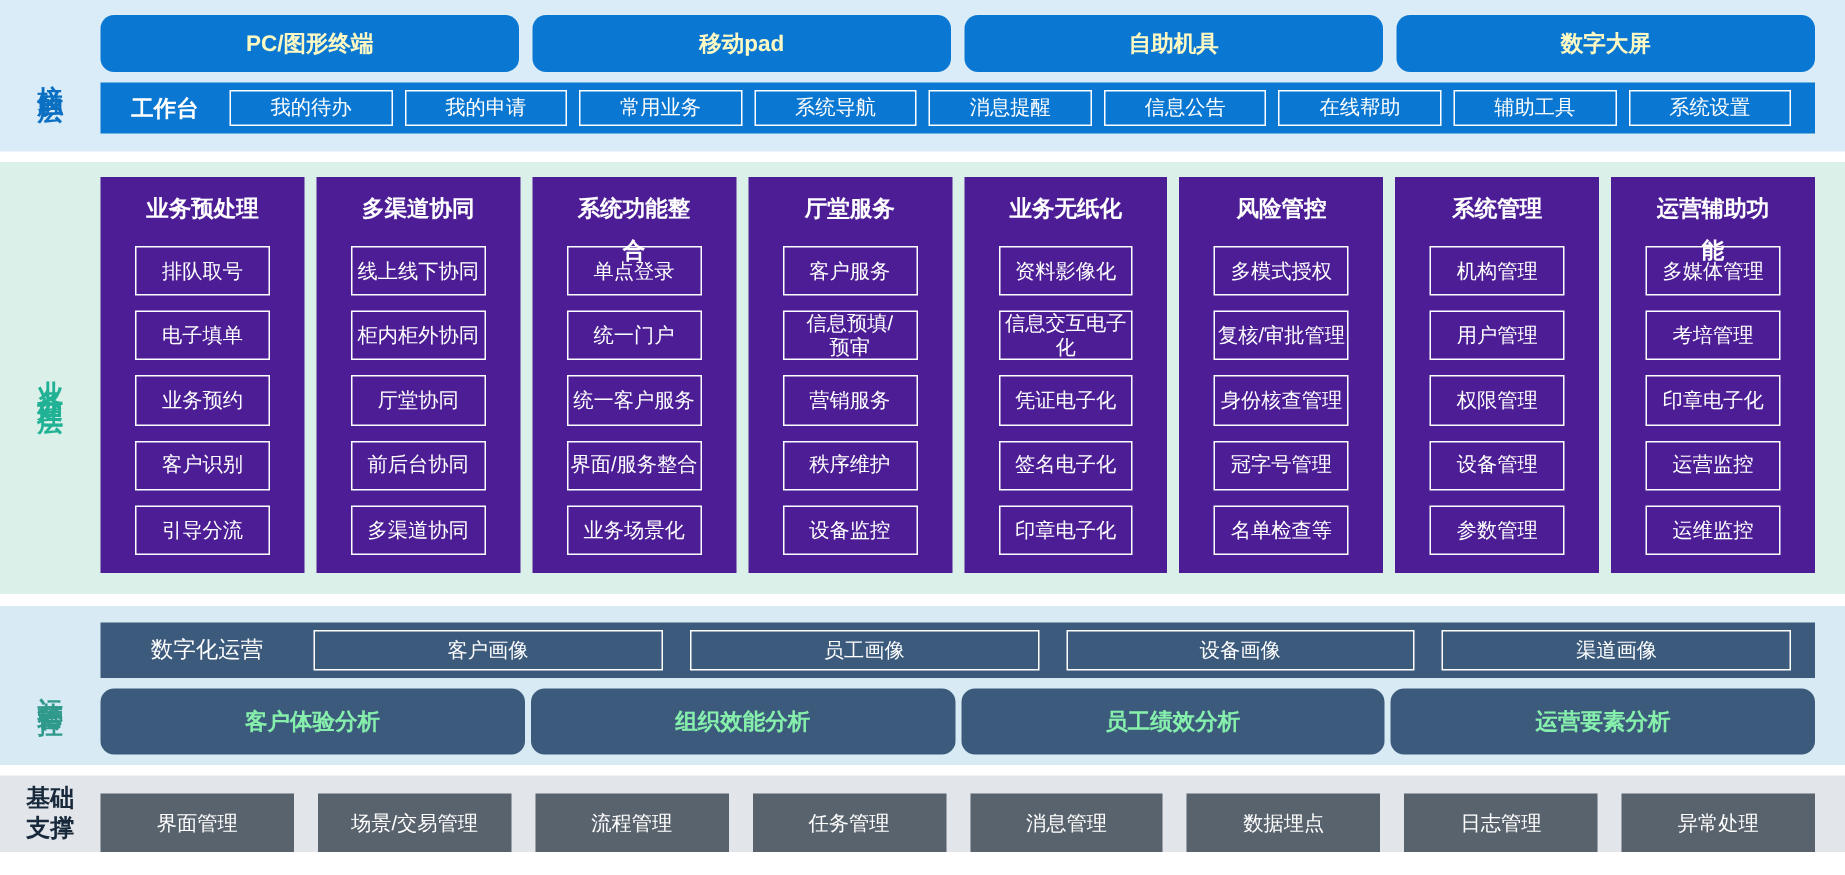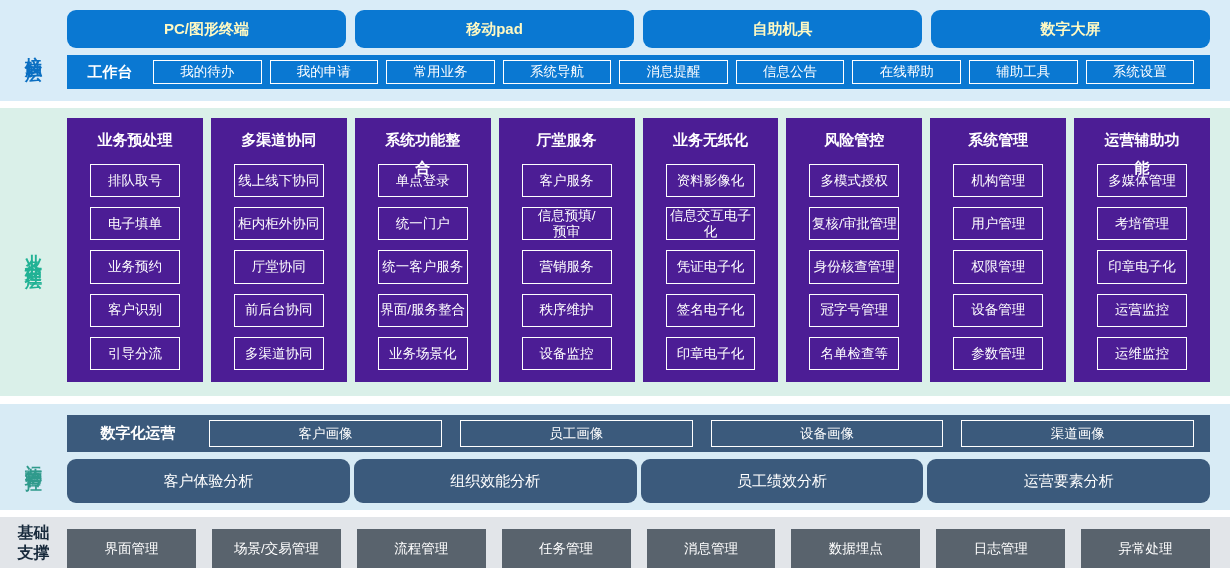--- a/index.html
+++ b/index.html
@@ -33,26 +33,26 @@
   .biz-item { border: 1px solid #ffffff; color: #fff; font-size: 13.5px; height: 34px; margin-top: 10px;
               display: flex; align-items: center; justify-content: center; text-align: center;
               white-space: pre-line; line-height: 1.15; }
   .biz-item:first-of-type { margin-top: 4px; }
 
   
   .sec-ops { height: 106px; background: #d8ebf5; margin-bottom: 7px; }
   .sec-ops .vtext { color: #2f9a8c; letter-spacing: 3px; }
   .digital-bar { display: flex; align-items: center; margin-top: 11px; height: 37px;
                  background: #3b5a7c; padding-right: 16px; }
-  .digital-label { width: 142px; flex: 0 0 142px; color: #fff; font-weight: bold; font-size: 15px; text-align: center; }
+  .digital-label { width: 142px; flex: 0 0 142px; color: #fff; font-weight: normal; font-size: 15px; text-align: center; }
   .portrait-box { flex: 1; height: 27px; border: 1px solid #ffffff; color: #fff; font-size: 13.5px;
                   display: flex; align-items: center; justify-content: center; margin-right: 18px; }
   .portrait-box:last-child { margin-right: 0; }
   .analysis-row { display: flex; gap: 4px; margin-top: 7px; height: 44px; }
-  .analysis-box { flex: 1; background: #3b5a7c; border-radius: 9px; color: #ffffff; font-weight: normal;
+  .analysis-box { flex: 1; background: #3b5a7c; border-radius: 9px; color: #86efac; font-weight: bold;
                   font-size: 15px; display: flex; align-items: center; justify-content: center; }
 
   
   .sec-foundation { height: 51px; background: #e2e5e9; }
   .foundation-label { width: 36px; font-weight: bold; font-size: 16px; line-height: 1.25;
                       color: #17293b; text-align: center; word-break: break-all; }
   .foundation-row { display: flex; gap: 16px; margin-top: 12px; height: 42px; }
   .foundation-box { flex: 1; background: #59636d; color: #fff; font-size: 13.5px;
                     display: flex; align-items: center; justify-content: center; }
 </style>

